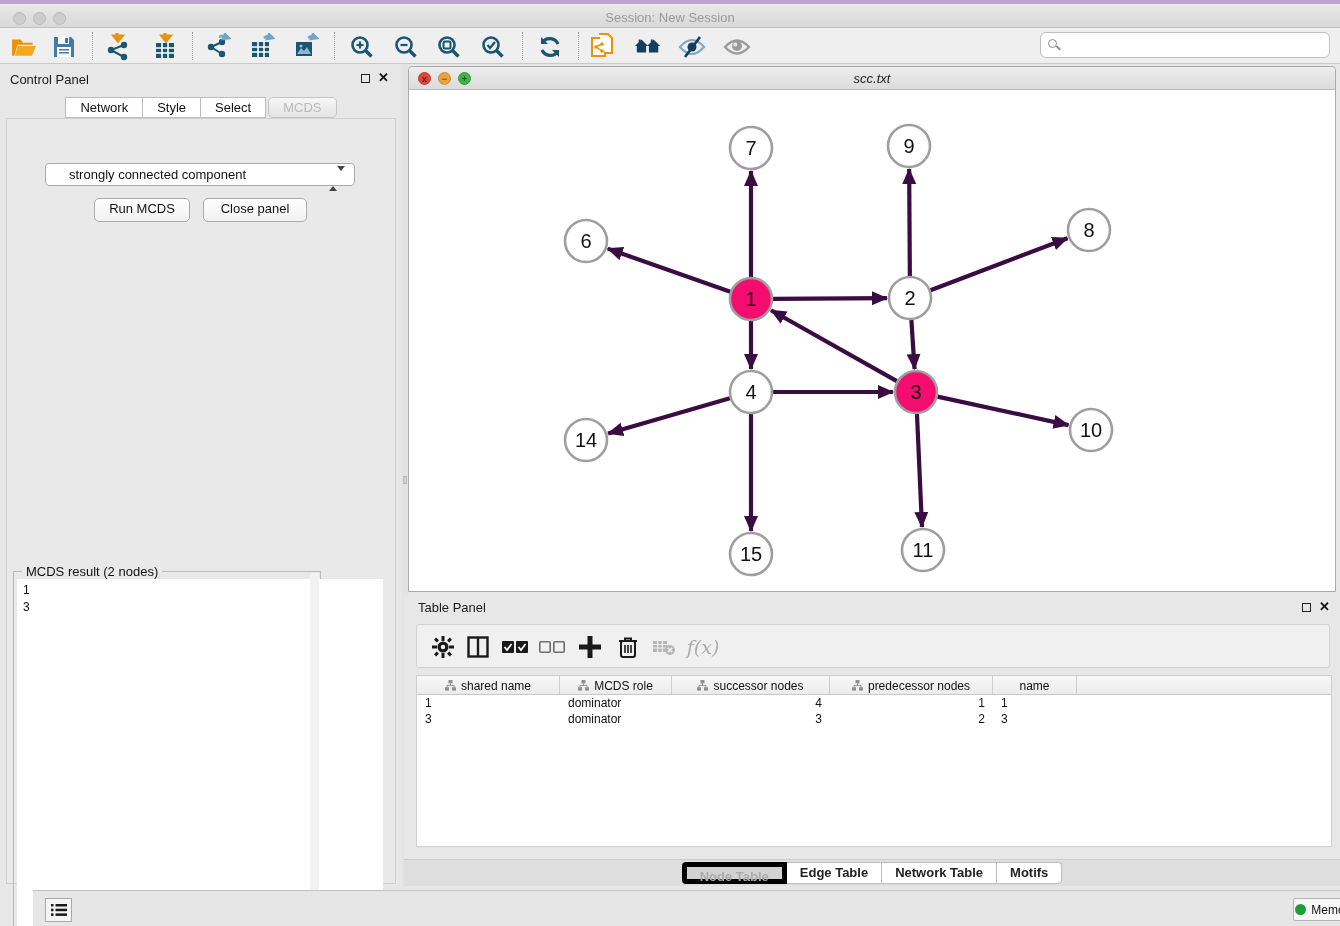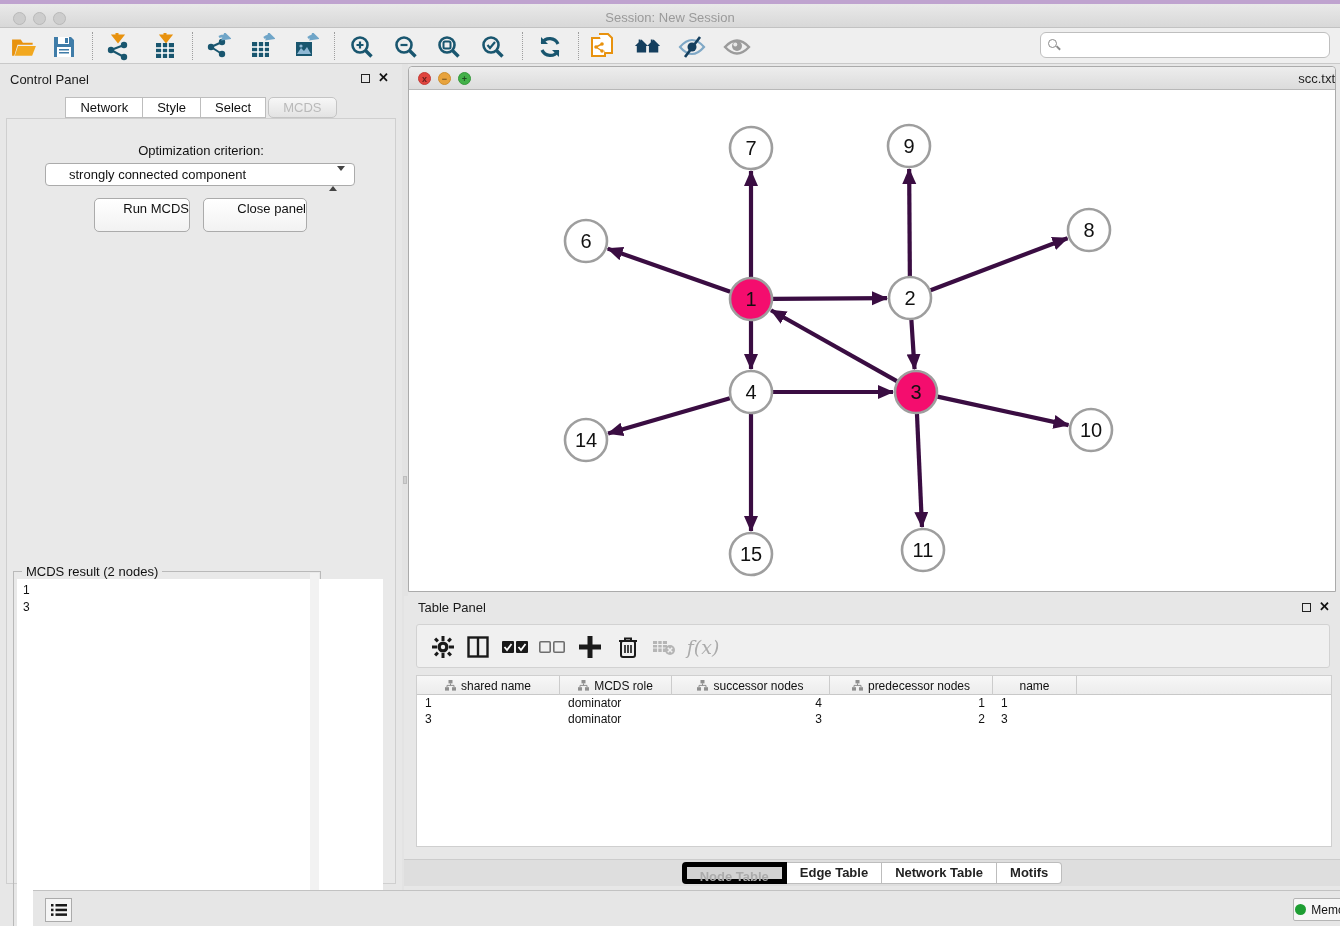--- a/index.html
+++ b/index.html
@@ -43,43 +43,43 @@
     border:1px solid #C4C4C4; border-radius:5px; margin-left:2px; }
   #cp-body { position:absolute; left:6px; top:54px; width:390px; height:766px;
     background:#E9E9E9; border:1px solid #CFCFCF; }
   #opt-label { position:absolute; left:0; top:24px; width:100%; text-align:center; font-size:13px; color:#111; }
   #opt-select { position:absolute; left:38px; top:44px; width:310px; height:23px; background:#FFFFFF;
     border:1px solid #ABABAB; border-radius:4px; font-size:13px; color:#111;
     line-height:21px; padding-left:23px; }
   #opt-chevrons { position:absolute; right:9px; top:4px; }
   #opt-chevrons .t-up { width:0;height:0;border-left:4px solid transparent;border-right:4px solid transparent;border-bottom:5px solid #444; margin-bottom:2px;}
   #opt-chevrons .t-dn { width:0;height:0;border-left:4px solid transparent;border-right:4px solid transparent;border-top:5px solid #444;}
-  .cp-btn { position:absolute; top:79px; height:34px; background:linear-gradient(#FFFFFF,#F2F2F2);
+  .cp-btn { position:absolute; top:79px; height:24px; background:linear-gradient(#FFFFFF,#F2F2F2);
     border:1px solid #ABABAB; border-radius:5px; font-size:13px; color:#111;
-    text-align:right; line-height:20px; }
+    text-align:center; line-height:20px; }
   #mcds-fieldset { position:absolute; left:6px; top:452px; width:308px; height:376px;
     border:1px solid #B9B9B9; }
   #mcds-legend { position:absolute; left:8px; top:-8px; background:#E9E9E9; padding:0 4px;
     font-size:13px; color:#111; }
   #mcds-textarea { position:absolute; left:3px; top:7px; width:366px; height:364px;
     background:#FFFFFF; font-size:12px; color:#111; padding:3px 6px; white-space:pre; line-height:17px; }
   #mcds-scrollbar { position:absolute; right:1px; top:1px; width:9px; height:362px; background:#F2F2F2; }
 
   
   #v-gutter { position:absolute; left:402px; top:64px; width:6px; height:826px; background:#E3E3E3; }
   #v-grip { position:absolute; left:1px; top:412px; width:4px; height:8px; background:#CFCFCF; border:1px solid #BDBDBD; }
 
   
   #net-window { position:absolute; left:408px; top:66px; width:928px; height:526px;
     background:#FFFFFF; border:1px solid #ABABAB; border-radius:4px 4px 0 0; }
   #net-titlebar { position:absolute; left:0; top:0; width:100%; height:23px;
     background:linear-gradient(#EDEDED,#DCDCDC); border-bottom:1px solid #B8B8B8; border-radius:4px 4px 0 0; }
   .nw-dot { position:absolute; top:5px; width:13px; height:13px; border-radius:50%;
     font-size:9px; font-weight:bold; text-align:center; line-height:12px; color:rgba(0,0,0,.55); }
-  #net-title { position:absolute; top:4px; left:0; width:100%; text-align:right; font-size:13px; color:#222; }
+  #net-title { position:absolute; top:4px; left:0; width:100%; text-align:center; font-size:13px; color:#222;font-style:italic; }
   #graph-canvas { position:absolute; left:0; top:24px; width:926px; height:500px; }
 
   
   #table-panel { position:absolute; left:404px; top:596px; width:936px; height:294px; background:#E7E7E7; }
   #tp-header { position:absolute; left:14px; top:4px; font-size:13px; color:#1A1A1A; }
   #tp-toolbar { position:absolute; left:12px; top:28px; width:914px; height:44px;
     background:#F0F0F0; border:1px solid #D2D2D2; border-radius:3px; }
   .tp-icon { position:absolute; top:8px; width:28px; height:28px; display:flex; align-items:center; justify-content:center; }
   #fx-icon { font-family:"DejaVu Serif", serif; font-style:italic; font-size:19px; color:#ABABAB; }
   #data-table { position:absolute; left:12px; top:79px; width:916px; height:172px; background:#FFFFFF; border:1px solid #CFCFCF; }
@@ -261,21 +261,20 @@
       <input placeholder="" style="">
     </span>
   </div>
 
   <div id="control-panel">
     <div id="cp-header">Control Panel</div>
     <span class="float-box" style="left:361px"></span>
     <span class="close-x" style="left:378px">✕</span>
     <div id="cp-tabs"><span class="cp-tab">Network</span><span class="cp-tab">Style</span><span class="cp-tab">Select</span><span class="cp-tab disabled-active">MCDS</span></div>
     <div id="cp-body">
-      <div id="opt-label">Optimization criterion:</div>
       <div id="opt-select">
         <span>strongly connected component</span>
         <span id="opt-chevrons"><span class="t-up"></span><span class="t-dn"></span></span>
       </div>
       <div class="cp-btn" style="left:87px;width:96px">Run MCDS</div>
       <div class="cp-btn" style="left:196px;width:104px">Close panel</div>
       <div id="mcds-fieldset">
         <span id="mcds-legend">MCDS result (2 nodes)</span>
         <div id="mcds-textarea">1
 3</div>

